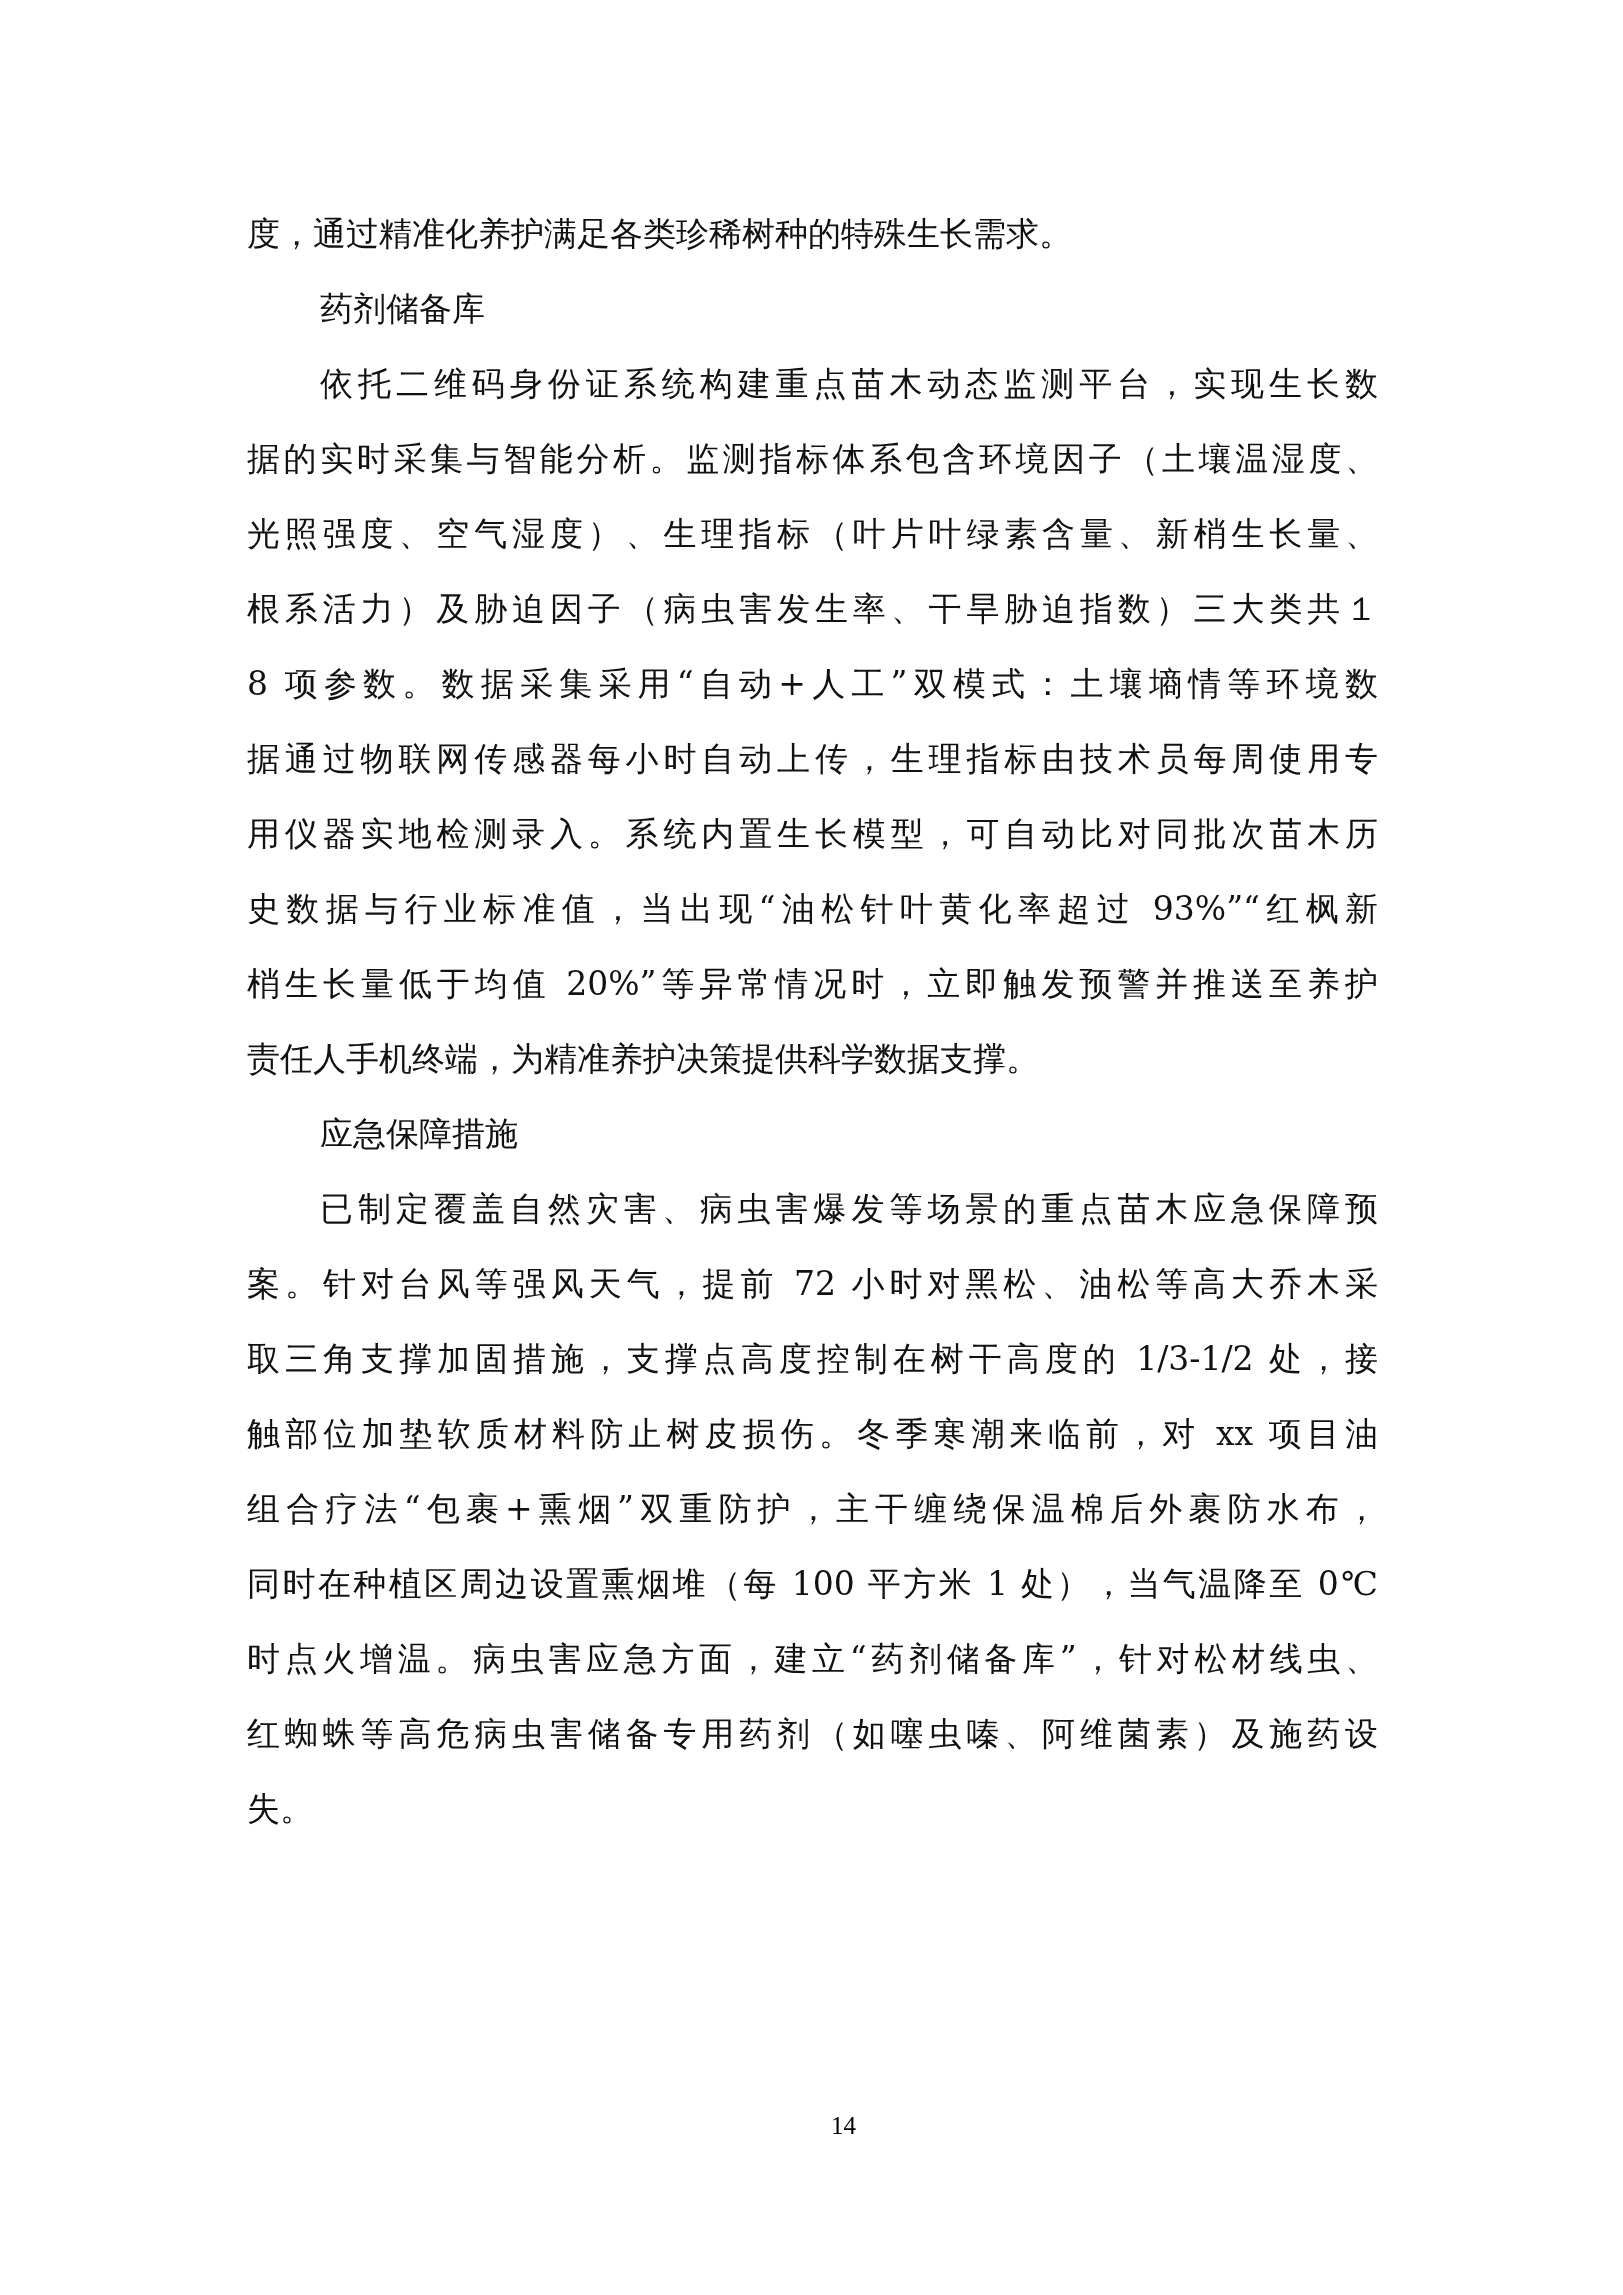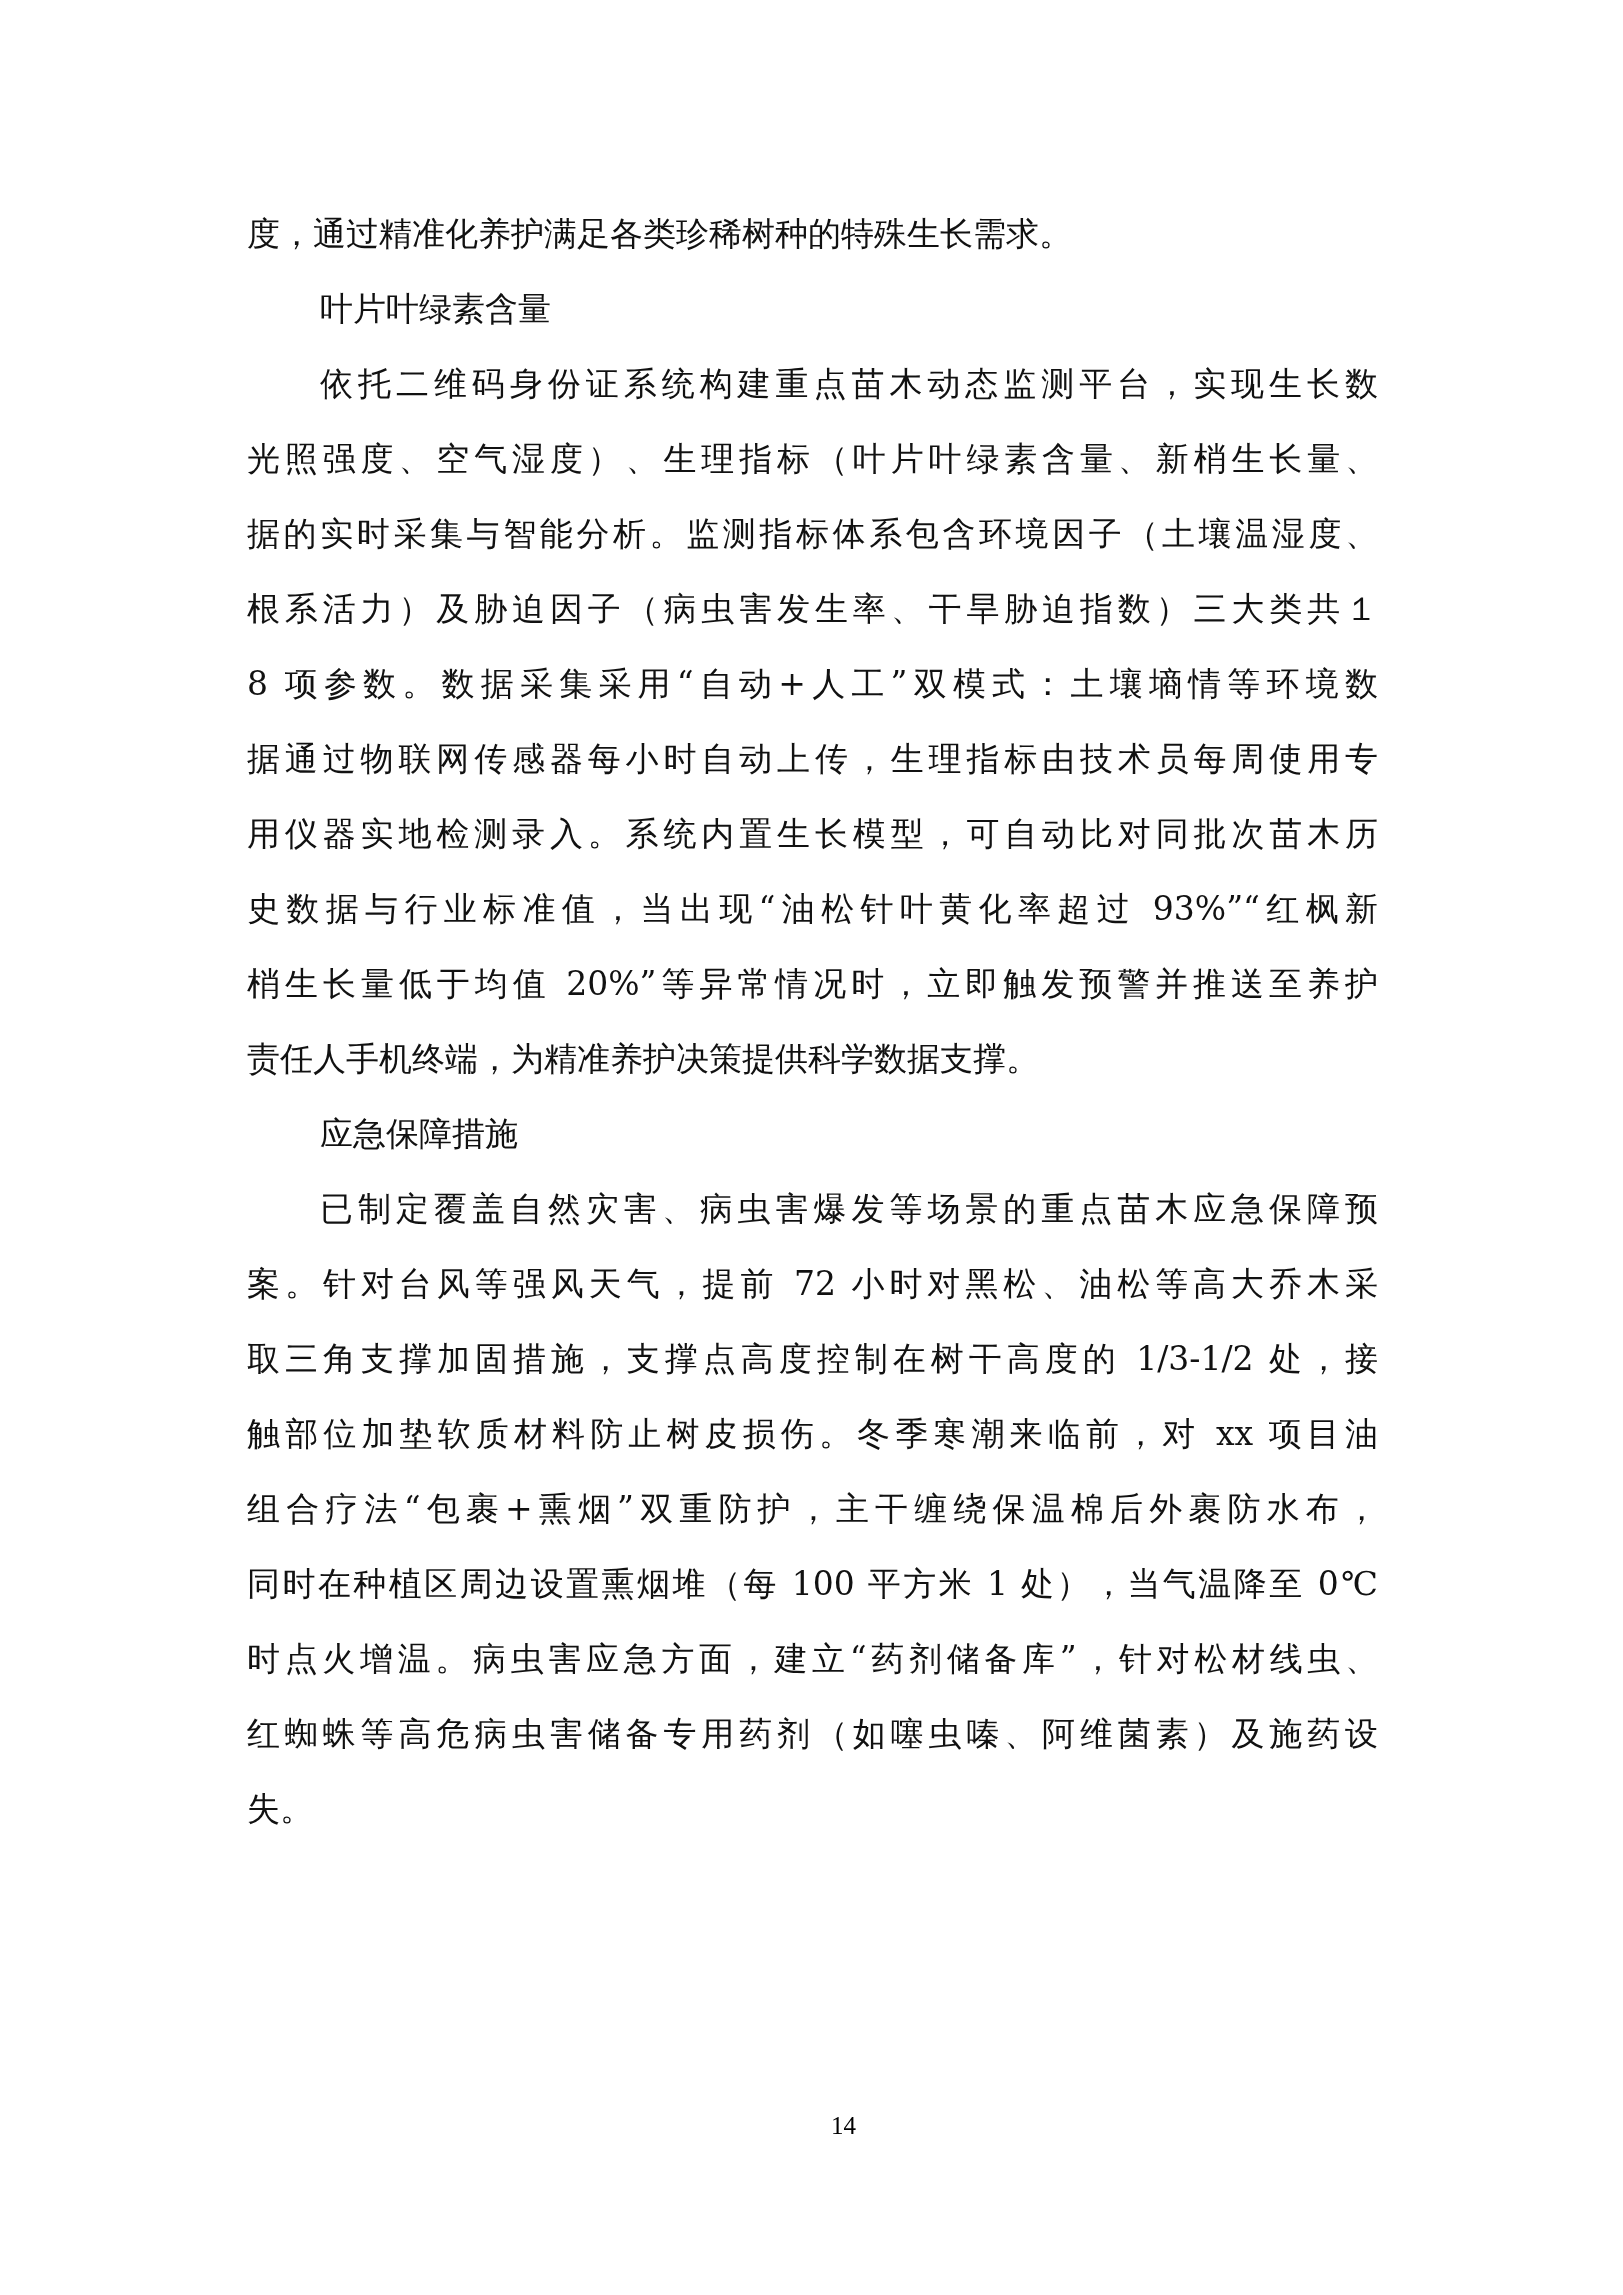--- a/index.html
+++ b/index.html
@@ -18,24 +18,24 @@
     position:absolute; left:811px; top:2112px; width:65px; text-align:center;
     font-family:"Liberation Serif", "DejaVu Serif", serif; font-size:25px; color:#000000;
   }
 </style>
 </head>
 <body>
 
 <div class="page">
   <div class="text-block">
     <span class="line last">度，通过精准化养护满足各类珍稀树种的特殊生长需求。</span>
-    <span class="line heading">叶片叶绿素含量</span>
+    <span class="line heading">药剂储备库</span>
     <span class="line indent">依托二维码身份证系统构建重点苗木动态监测平台，实现生长数</span>
+    <span class="line">据的实时采集与智能分析。监测指标体系包含环境因子（土壤温湿度、</span>
     <span class="line">光照强度、空气湿度）、生理指标（叶片叶绿素含量、新梢生长量、</span>
-    <span class="line">据的实时采集与智能分析。监测指标体系包含环境因子（土壤温湿度、</span>
     <span class="line">根系活力）及胁迫因子（病虫害发生率、干旱胁迫指数）三大类共１</span>
     <span class="line">8 项参数。数据采集采用“自动+人工”双模式：土壤墒情等环境数</span>
     <span class="line">据通过物联网传感器每小时自动上传，生理指标由技术员每周使用专</span>
     <span class="line">用仪器实地检测录入。系统内置生长模型，可自动比对同批次苗木历</span>
     <span class="line">史数据与行业标准值，当出现“油松针叶黄化率超过 93%”“红枫新</span>
     <span class="line">梢生长量低于均值 20%”等异常情况时，立即触发预警并推送至养护</span>
     <span class="line last">责任人手机终端，为精准养护决策提供科学数据支撑。</span>
     <span class="line heading">应急保障措施</span>
     <span class="line indent">已制定覆盖自然灾害、病虫害爆发等场景的重点苗木应急保障预</span>
     <span class="line">案。针对台风等强风天气，提前 72 小时对黑松、油松等高大乔木采</span>

